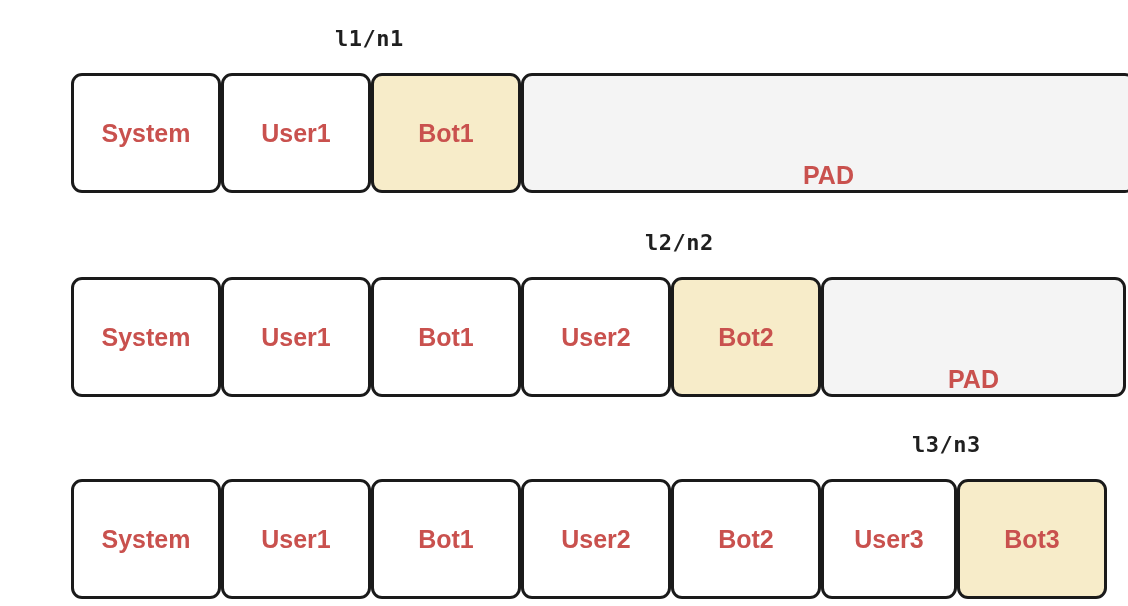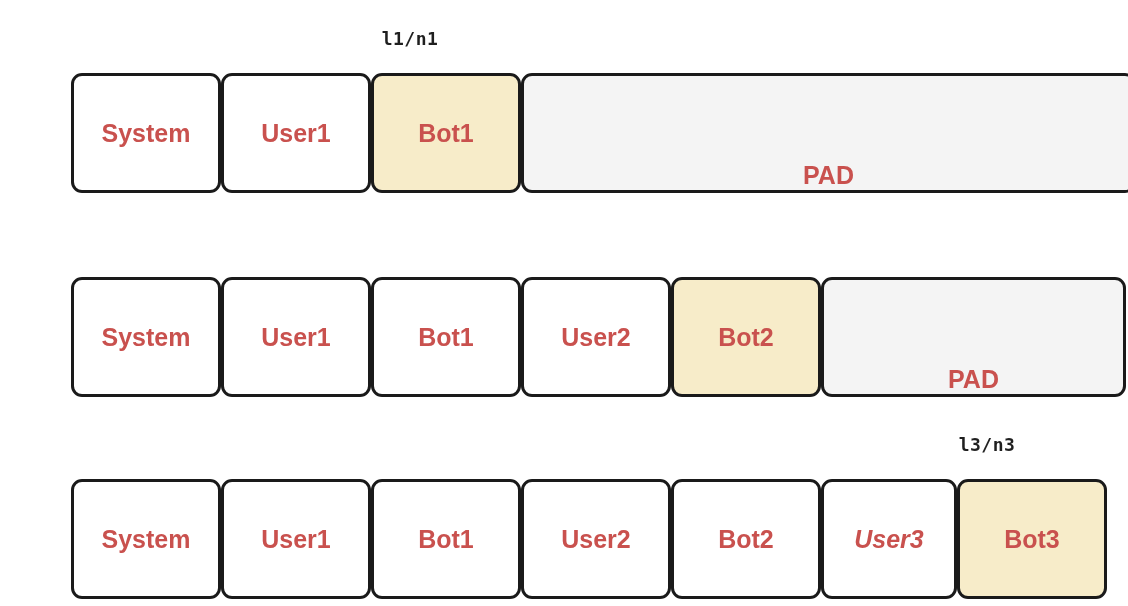--- a/index.html
+++ b/index.html
@@ -11,24 +11,23 @@
   #canvas {
     position: relative;
     width: 1128px;
     height: 606px;
     background: var(--page-bg, #ffffff);
     overflow: hidden;
   }
   .annotation {
     position: absolute;
     width: 150px;
-    text-align: center;
     font-family: "DejaVu Sans Mono", "DejaVu Sans", monospace;
     font-weight: bold;
-    font-size: 18px;
+    font-size: 22px;
     line-height: 30px;
     color: var(--label-dark, #1f1f1f);
     letter-spacing: 0.5px;
   }
   .token-row {
     position: absolute;
     left: 25px;
     display: flex;
     margin-left: 46px;
   }
@@ -65,20 +64,21 @@
         <span>User1</span>
       </div>
       <div class="cell highlight" style="width: 150px;">
         <span>Bot1</span>
       </div>
       <div class="cell pad" style="width: 615px;">
         <span>PAD</span>
       </div>
     </div>
 
+  <div class="annotation" style="top: 228px; left: 645px;">l2/n2</div>
   <div class="token-row" style="top: 277px;">
       <div class="cell normal" style="width: 150px;">
         <span>System</span>
       </div>
       <div class="cell normal" style="width: 150px;">
         <span>User1</span>
       </div>
       <div class="cell normal" style="width: 150px;">
         <span>Bot1</span>
       </div>
@@ -103,20 +103,20 @@
       </div>
       <div class="cell normal" style="width: 150px;">
         <span>Bot1</span>
       </div>
       <div class="cell normal" style="width: 150px;">
         <span>User2</span>
       </div>
       <div class="cell normal" style="width: 150px;">
         <span>Bot2</span>
       </div>
-      <div class="cell normal" style="width: 136px; font-style: italic;">
+      <div class="cell normal" style="width: 136px;">
         <span>User3</span>
       </div>
       <div class="cell highlight" style="width: 150px;">
         <span>Bot3</span>
       </div>
     </div>
 </div>
 
 </body></html>

